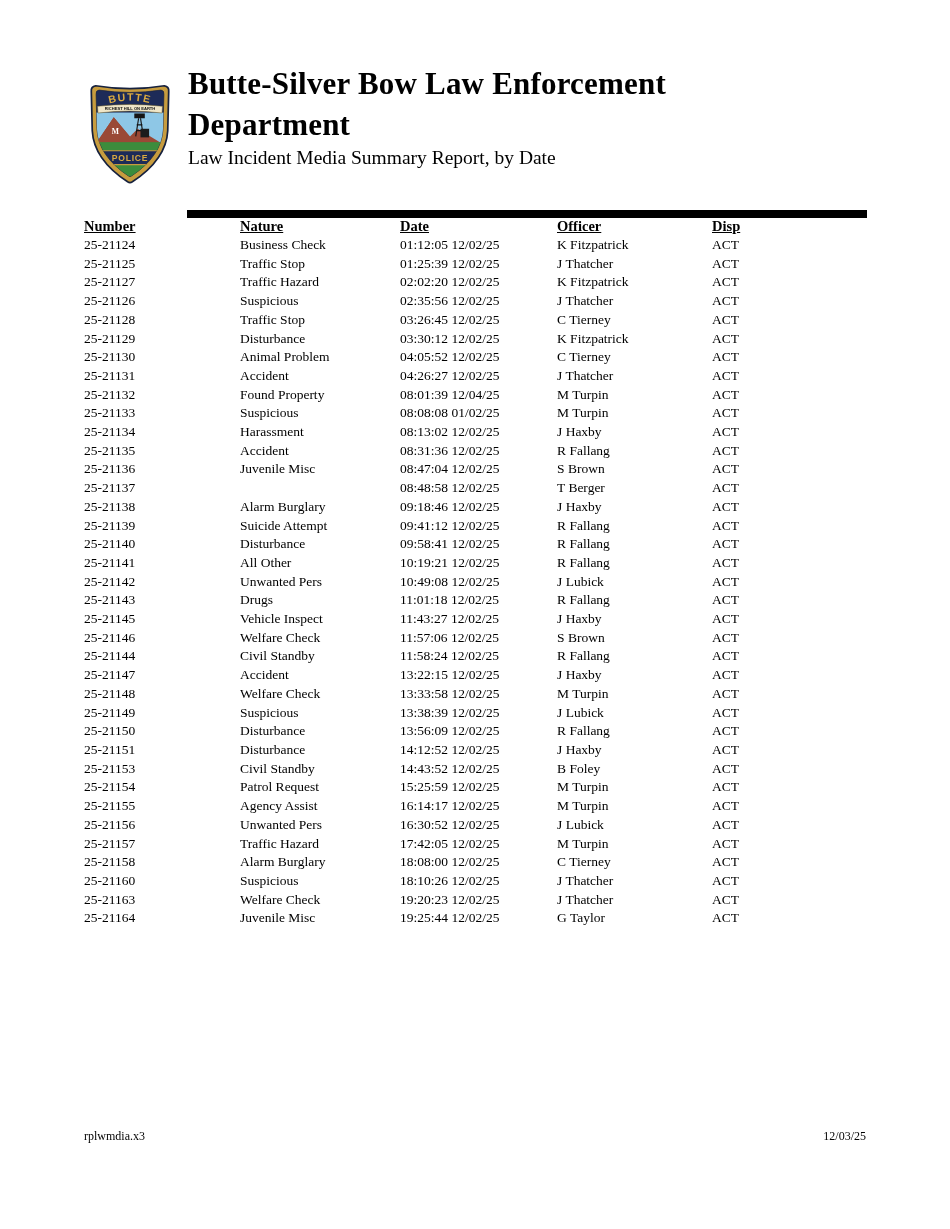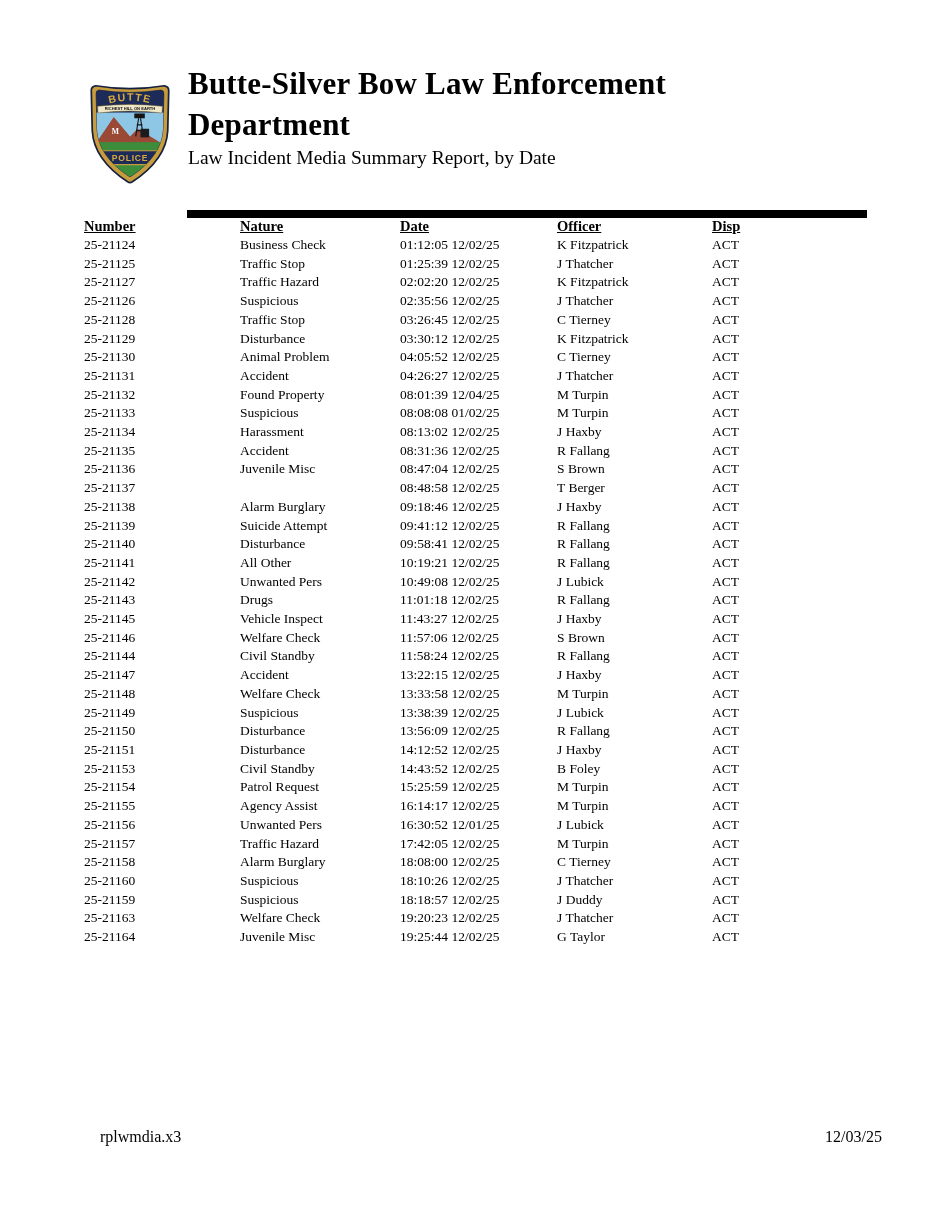--- a/index.html
+++ b/index.html
@@ -70,31 +70,31 @@
     line-height: 18.7px;
     padding: 0;
     vertical-align: middle;
     white-space: nowrap;
     overflow: hidden;
   }
 
   
   .footer-left {
     position: absolute;
-    left: 100px;
+    left: 84px;
     top: 1129px;
-    font-size: 16px;
+    font-size: 12px;
     line-height: 15px;
     text-align: center;
   }
   .footer-right {
     position: absolute;
-    right: 68px;
+    right: 84px;
     top: 1129px;
-    font-size: 16px;
+    font-size: 12px;
     line-height: 15px;
     font-family: Liberation Serif, serif;
   }
 </style>
 </head>
 <body>
 
 <div class="page">
 
   <div class="badge">
@@ -373,21 +373,21 @@
         <tr>
           <td>25-21155</td>
           <td>Agency Assist</td>
           <td>16:14:17 12/02/25</td>
           <td>M Turpin</td>
           <td>ACT</td>
         </tr>
         <tr>
           <td>25-21156</td>
           <td>Unwanted Pers</td>
-          <td>16:30:52 12/01/25</td>
+          <td>16:30:52 12/02/25</td>
           <td>J Lubick</td>
           <td>ACT</td>
         </tr>
         <tr>
           <td>25-21157</td>
           <td>Traffic Hazard</td>
           <td>17:42:05 12/02/25</td>
           <td>M Turpin</td>
           <td>ACT</td>
         </tr>
@@ -399,27 +399,20 @@
           <td>ACT</td>
         </tr>
         <tr>
           <td>25-21160</td>
           <td>Suspicious</td>
           <td>18:10:26 12/02/25</td>
           <td>J Thatcher</td>
           <td>ACT</td>
         </tr>
         <tr>
-          <td>25-21159</td>
-          <td>Suspicious</td>
-          <td>18:18:57 12/02/25</td>
-          <td>J Duddy</td>
-          <td>ACT</td>
-        </tr>
-        <tr>
           <td>25-21163</td>
           <td>Welfare Check</td>
           <td>19:20:23 12/02/25</td>
           <td>J Thatcher</td>
           <td>ACT</td>
         </tr>
         <tr>
           <td>25-21164</td>
           <td>Juvenile Misc</td>
           <td>19:25:44 12/02/25</td>

